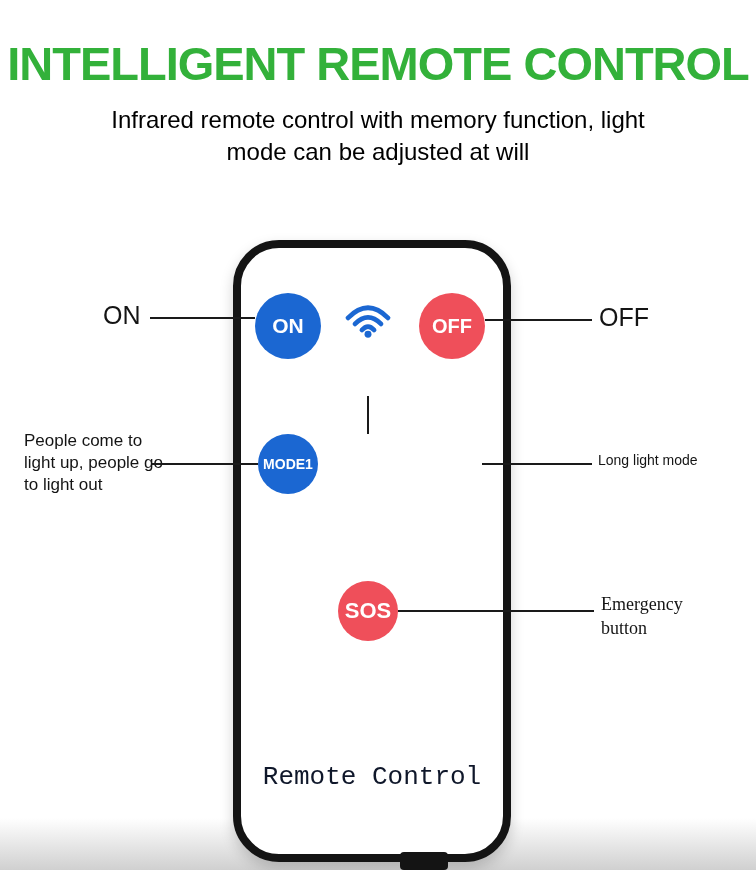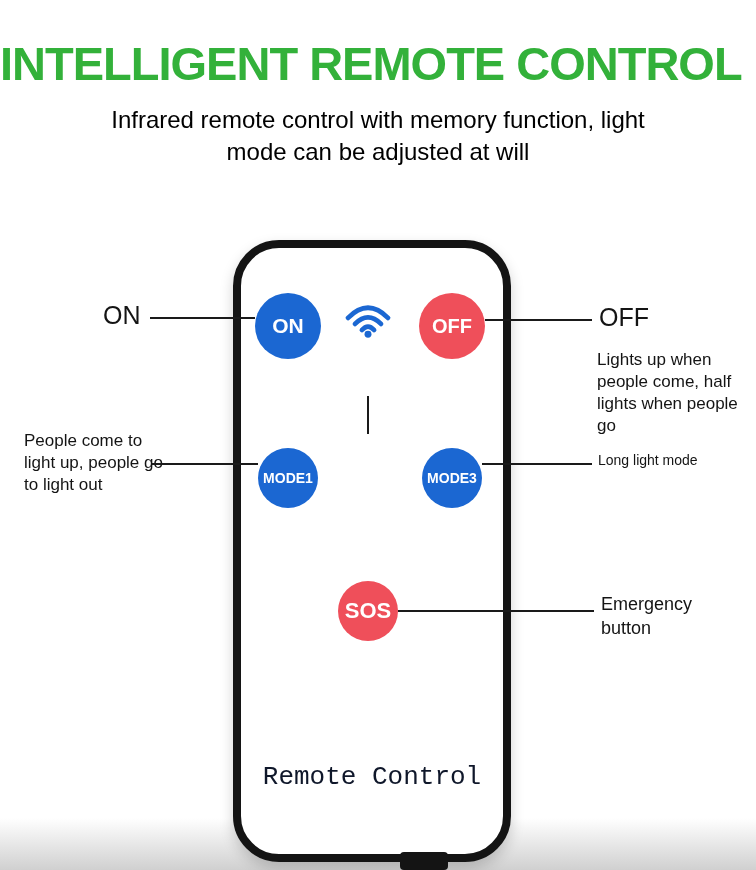--- a/index.html
+++ b/index.html
@@ -8,21 +8,21 @@
     --button-red:#ef4f5a;
     --line-color:#1a1a1a;
   }
   *{margin:0;padding:0;box-sizing:border-box;}
   body{background:#ffffff;font-family:"Liberation Sans", sans-serif;}
   .page{
     position:relative;width:756px;height:870px;margin:0 auto;
     background:#ffffff;overflow:hidden;
   }
   .title{
-    position:absolute;left:0;top:36px;width:756px;
+    position:absolute;left:0;top:36px;width:756px;text-align:center;
     font-family:"Liberation Sans", sans-serif;font-weight:bold;
     font-size:47px;letter-spacing:-1px;color:var(--title-green);
   }
   .subtitle{
     position:absolute;left:78px;top:104px;width:600px;text-align:center;
     font-size:24px;line-height:1.35;color:#000000;
   }
   .bottom-shade{
     position:absolute;left:0;top:818px;width:756px;height:52px;
     background:linear-gradient(to bottom, rgba(120,120,120,0) 0%, rgba(120,120,120,0.35) 100%);
@@ -39,41 +39,41 @@
   }
   .btn{
     position:absolute;border-radius:50%;display:flex;align-items:center;
     justify-content:center;color:#ffffff;font-weight:bold;z-index:2;
     font-family:"Liberation Sans", sans-serif;
   }
   .btn.blue{background:var(--button-blue);}
   .btn.red{background:var(--button-red);}
   .btn-on {left:255px;top:293px;width:66px;height:66px;font-size:21px;}
   .btn-off{left:419px;top:293px;width:66px;height:66px;font-size:20px;}
-  .btn-mode{width:60px;height:60px;font-size:14px;top:448px;}
+  .btn-mode{width:60px;height:60px;font-size:14px;top:434px;}
   .btn-mode1{left:258px;}
   .btn-mode2{left:338px;}
   .btn-mode3{left:422px;}
   .btn-sos{left:338px;top:581px;width:60px;height:60px;font-size:22px;}
   .wifi{position:absolute;left:342px;top:296px;width:52px;height:42px;z-index:2;}
   .remote-label{
     position:absolute;left:233px;top:762px;width:278px;text-align:center;
     font-family:"Liberation Mono", monospace;font-size:26px;color:#0f172a;
     z-index:2;letter-spacing:0;
   }
   .callout{
     position:absolute;color:#141414;z-index:3;
     font-family:"Liberation Sans", sans-serif;
   }
   .callout-on {left:103px;top:301px;font-size:25px;}
   .callout-off{left:599px;top:303px;font-size:25px;}
   .callout-mode2{left:597px;top:349px;width:142px;font-size:17px;line-height:1.3;}
   .callout-mode1{left:24px;top:430px;width:150px;font-size:17px;line-height:1.3;}
   .callout-mode3{left:598px;top:452px;width:150px;font-size:14px;}
-  .callout-sos{left:601px;top:592px;width:118px;font-size:18px;line-height:1.35;}
+  .callout-sos{left:601px;top:592px;width:118px;font-size:18px;line-height:1.35;font-family:Liberation Serif, serif;}
   .line{position:absolute;background:var(--line-color);z-index:3;}
   .line-on   {left:150px;top:317px;width:105px;height:2px;}
   .line-off  {left:485px;top:319px;width:107px;height:2px;}
   .line-mode1{left:152px;top:463px;width:106px;height:2px;}
   .line-mode3{left:482px;top:463px;width:110px;height:2px;}
   .line-sos  {left:398px;top:610px;width:196px;height:2px;}
   .line-mode2{left:367px;top:396px;width:2px;height:38px;}
 </style>
 </head>
 <body>
@@ -91,28 +91,26 @@
   <svg class="wifi" viewBox="0 0 60 48" aria-hidden="true">
     <path d="M7 25 Q30 2 53 25" fill="none" stroke="var(--button-blue)" stroke-width="5.5" stroke-linecap="round"></path>
     <path d="M15 32 Q30 17 45 32" fill="none" stroke="var(--button-blue)" stroke-width="5.5" stroke-linecap="round"></path>
     <path d="M23 39 Q30 31 37 39" fill="none" stroke="var(--button-blue)" stroke-width="5.5" stroke-linecap="round"></path>
     <circle cx="30" cy="44" r="4" fill="var(--button-blue)"></circle>
   </svg>
 
   <div class="btn blue btn-on">ON</div>
   <div class="btn red  btn-off">OFF</div>
   <div class="btn blue btn-mode btn-mode1">MODE1</div>
-  <div class="btn blue btn-mode btn-mode3">MODE3</div>
   <div class="btn red  btn-sos">SOS</div>
 
   <div class="remote-label">Remote Control</div>
 
   <div class="callout callout-on">ON</div>
   <div class="callout callout-off">OFF</div>
-  <div class="callout callout-mode2">Lights up when people come, half lights when people go</div>
   <div class="callout callout-mode1">People come to light up, people go to light out</div>
   <div class="callout callout-mode3">Long light mode</div>
   <div class="callout callout-sos">Emergency button</div>
 
   <div class="line line-on"></div>
   <div class="line line-off"></div>
   <div class="line line-mode1"></div>
   <div class="line line-mode2"></div>
   <div class="line line-mode3"></div>
   <div class="line line-sos"></div>

